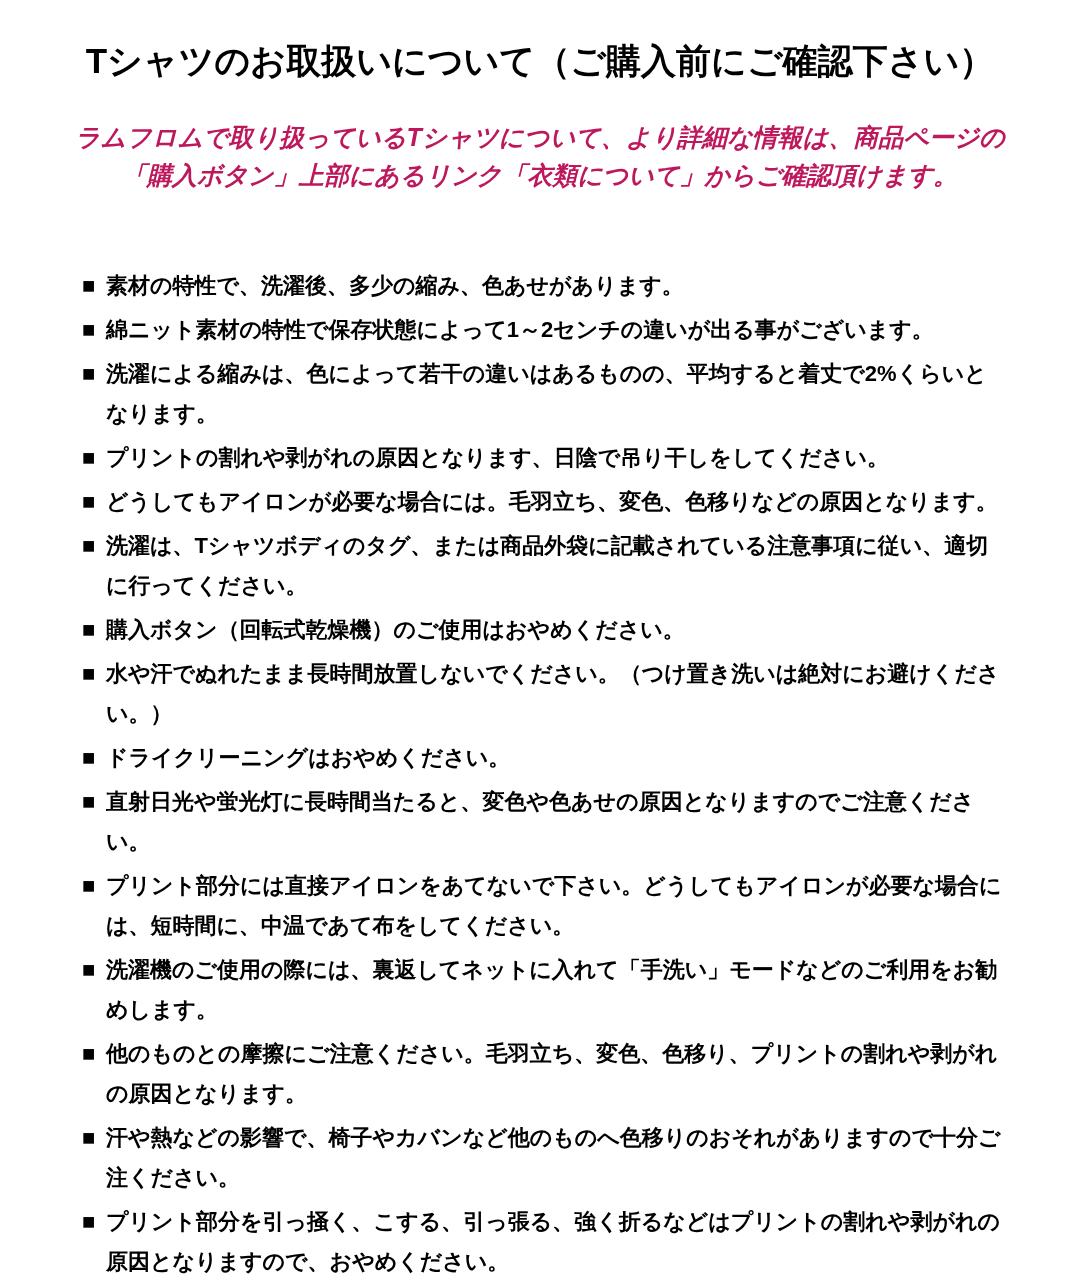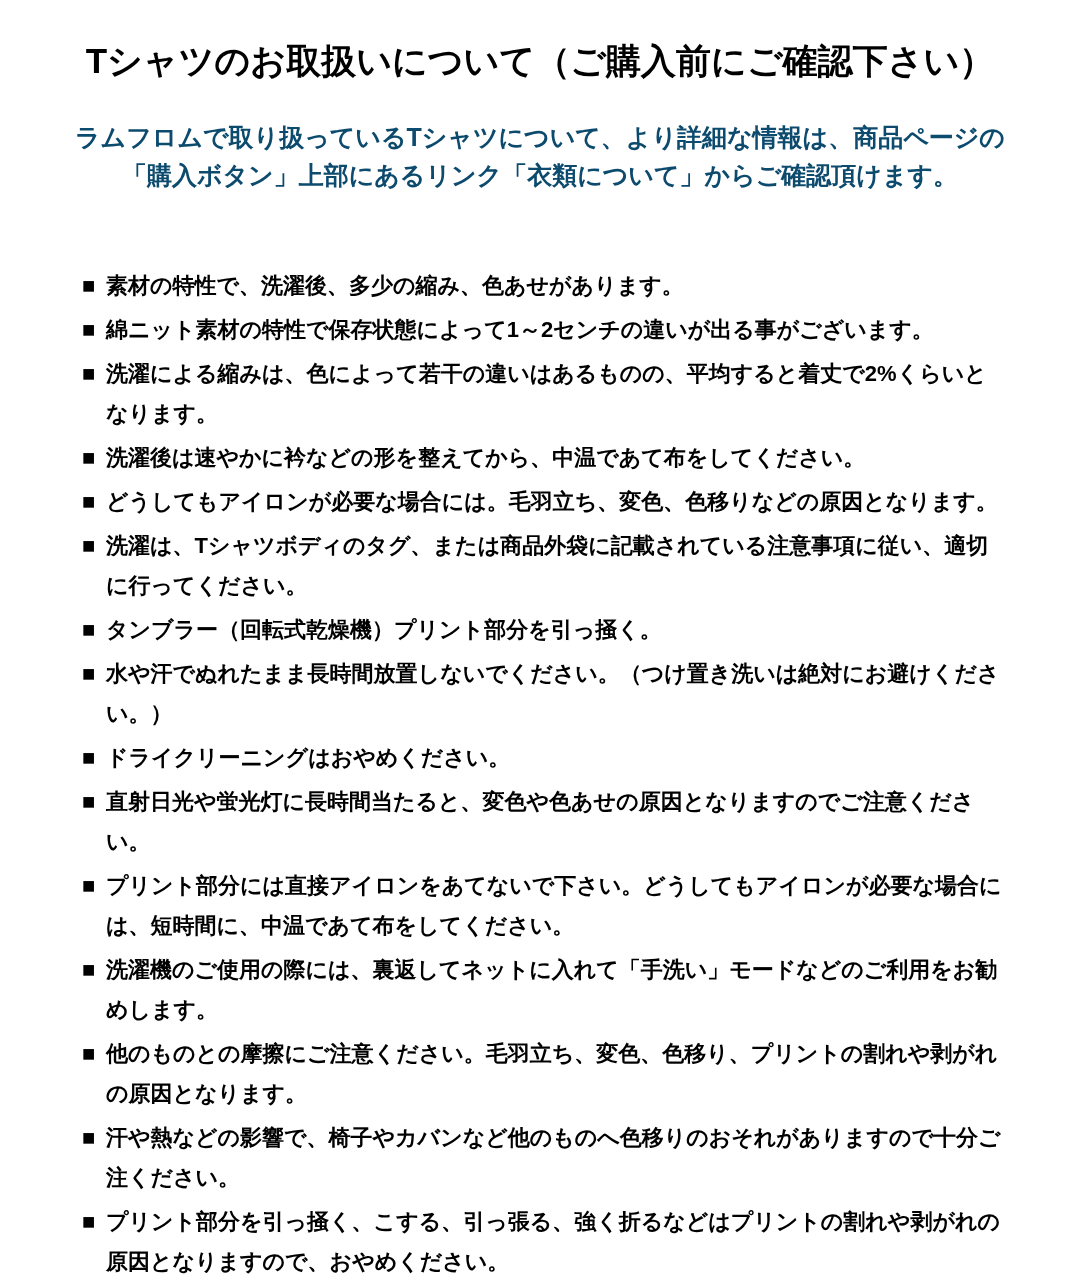--- a/index.html
+++ b/index.html
@@ -53,53 +53,53 @@
     text-indent: 0;
   }
 </style>
 </head>
 <body>
 
 <div class="page">
 
   <h1 class="title">Tシャツのお取扱いについて（ご購入前にご確認下さい）</h1>
 
-  <div class="notice" style="color: #0c4a6e;">
+  <div class="notice" style="color: #be185d; font-style: italic;">
     <div>ラムフロムで取り扱っているTシャツについて、より詳細な情報は、商品ページの</div>
     <div>「購入ボタン」上部にあるリンク「衣類について」からご確認頂けます。</div>
   </div>
 
   <ul class="care-list">
     <li>
       <span class="bullet">■</span><span>素材の特性で、洗濯後、多少の縮み、色あせがあります。</span>
     </li>
 
     <li>
       <span class="bullet">■</span><span>綿ニット素材の特性で保存状態によって1～2センチの違いが出る事がございます。</span>
     </li>
 
     <li>
       <span class="bullet">■</span><span>洗濯による縮みは、色によって若干の違いはあるものの、平均すると着丈で2%くらいとなります。</span>
     </li>
 
     <li>
-      <span class="bullet">■</span><span>洗濯後は速やかに衿などの形を整えてから、中温であて布をしてください。</span>
+      <span class="bullet">■</span><span>プリントの割れや剥がれの原因となります、日陰で吊り干しをしてください。</span>
     </li>
 
     <li>
       <span class="bullet">■</span><span>どうしてもアイロンが必要な場合には。毛羽立ち、変色、色移りなどの原因となります。</span>
     </li>
 
     <li>
       <span class="bullet">■</span><span>洗濯は、Tシャツボディのタグ、または商品外袋に記載されている注意事項に従い、適切に行ってください。</span>
     </li>
 
 
     <li>
-      <span class="bullet">■</span><span>タンブラー（回転式乾燥機）プリント部分を引っ掻く。</span>
+      <span class="bullet">■</span><span>購入ボタン（回転式乾燥機）のご使用はおやめください。</span>
     </li>
 
     <li>
       <span class="bullet">■</span><span>水や汗でぬれたまま長時間放置しないでください。（つけ置き洗いは絶対にお避けください。）</span>
     </li>
 
     <li>
       <span class="bullet">■</span><span>ドライクリーニングはおやめください。</span>
     </li>
 

